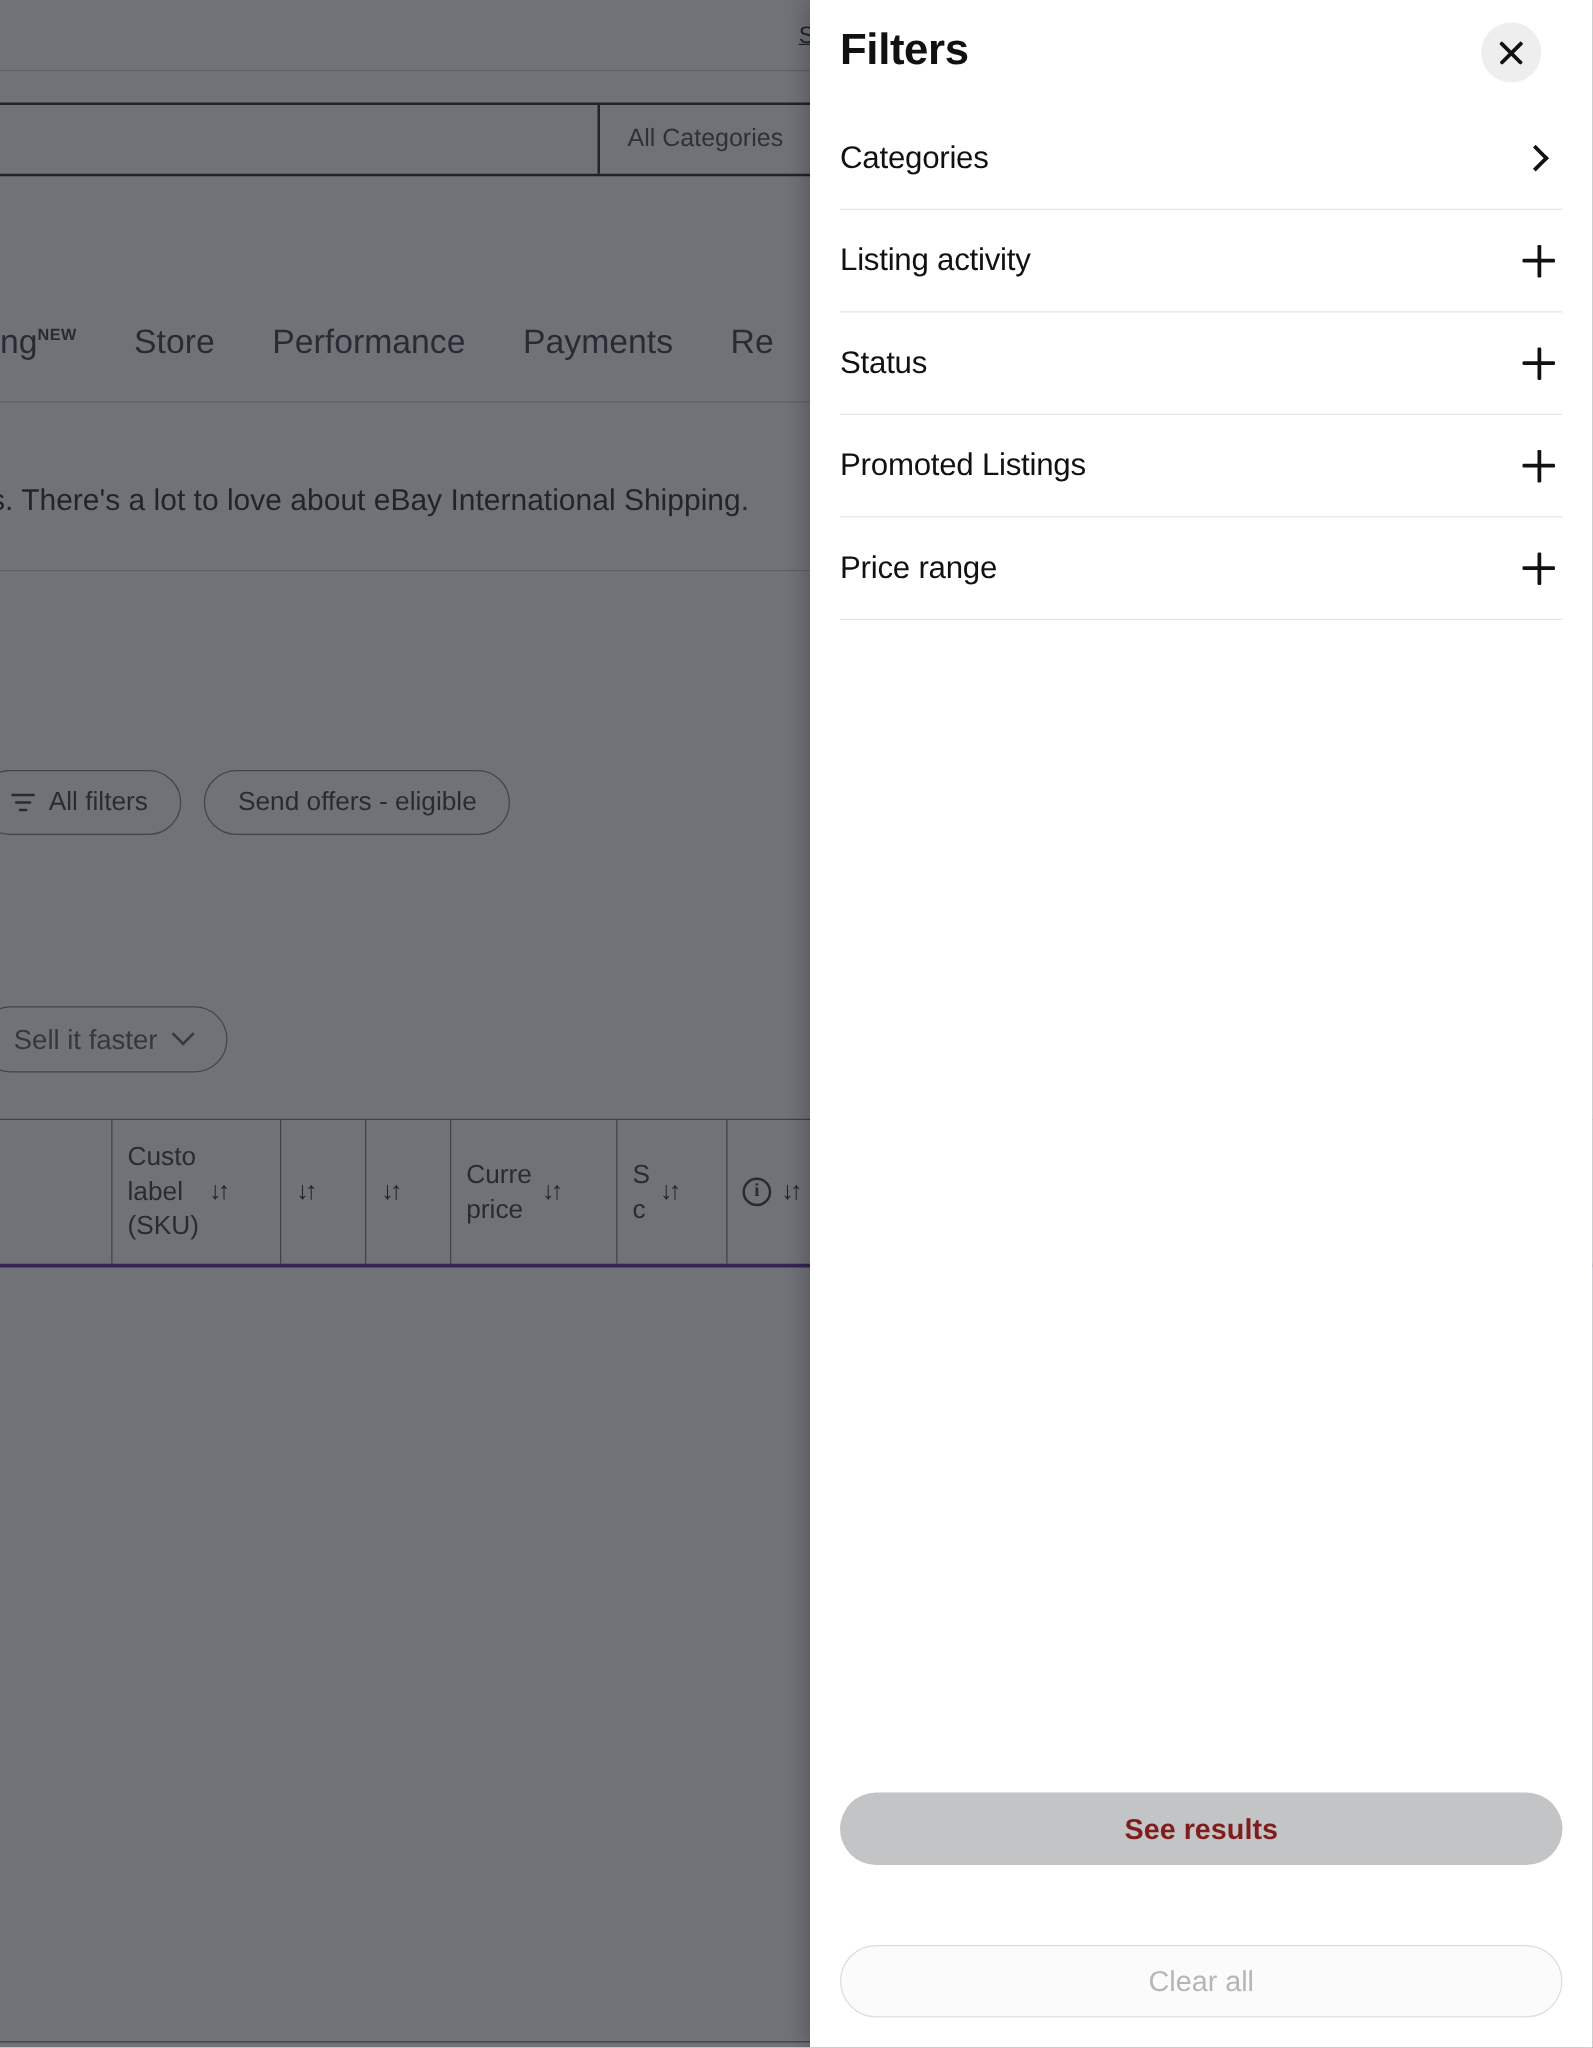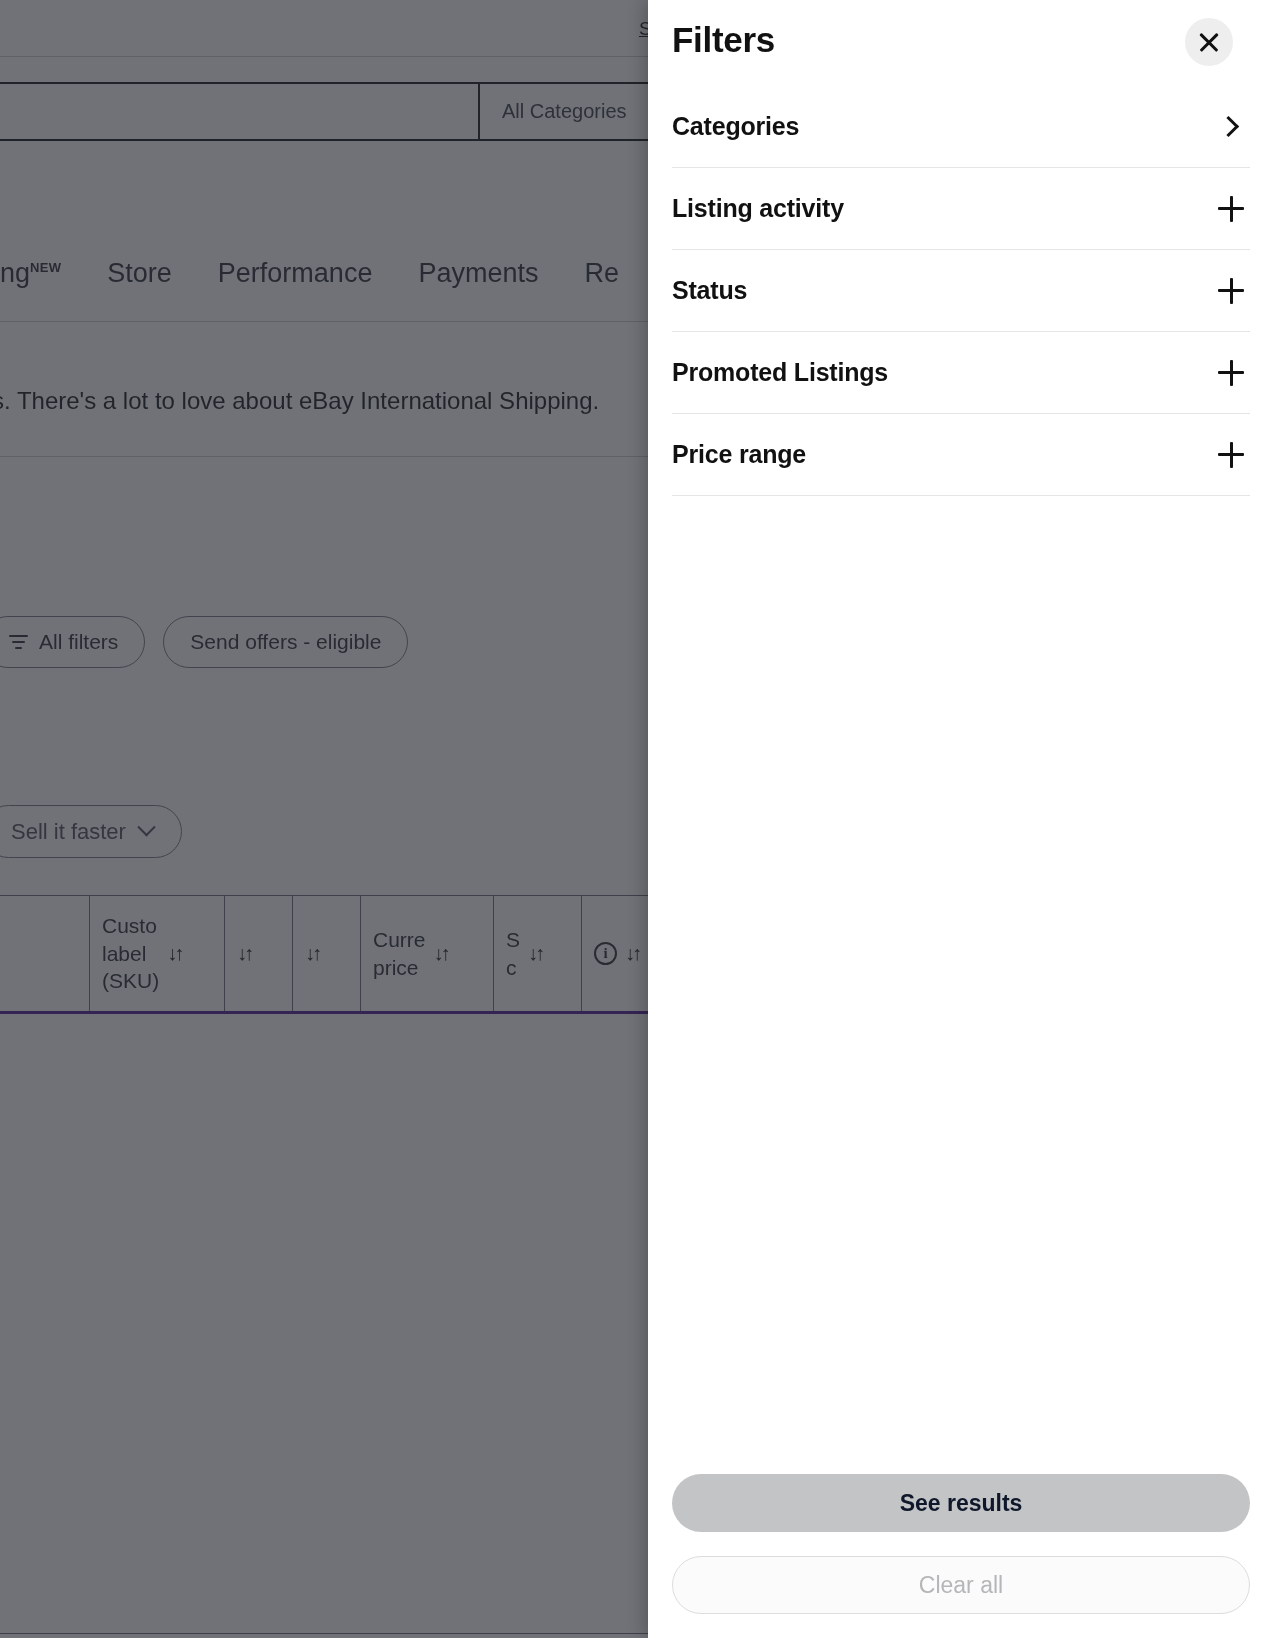--- a/index.html
+++ b/index.html
@@ -284,21 +284,21 @@
     justify-content: space-between;
     cursor: pointer;
     background: transparent;
     width: 100%;
     border-left: none; border-right: none; border-top: none;
     padding: 0;
     text-align: left;
   }
   .filter-row-label {
     font-size: 25px;
-    font-weight: bold;
+    font-weight: normal;
     color: #111111;
     letter-spacing: -0.2px;
   }
   .ico-plus {
     position: relative;
     width: 26px; height: 26px;
     margin-right: 6px;
     flex: none;
   }
   .ico-plus i {
@@ -320,36 +320,37 @@
 
   .panel-footer {
     flex: none;
     padding: 0 24px 24px 24px;
   }
   .btn-see {
     width: 100%;
     height: 58px;
     border-radius: 29px;
     background: #c3c4c6;
-    color: #0f172a;
+    color: #7f1d1d;
     font-size: 23px;
     font-weight: bold;
     border: none;
     cursor: default;
     margin-bottom: 24px;
   }
   .btn-clear {
     width: 100%;
     height: 58px;
     border-radius: 29px;
     background: #fbfbfb;
     color: #b5b6b8;
     font-size: 23px;
     border: 1px solid #dddddd;
     cursor: default;
+    margin-top: 40px;
   }
 </style>
 </head>
 <body>
 
 <div id="root">
 
   <div class="bg-page">
 
     <div class="bg-topbar">

